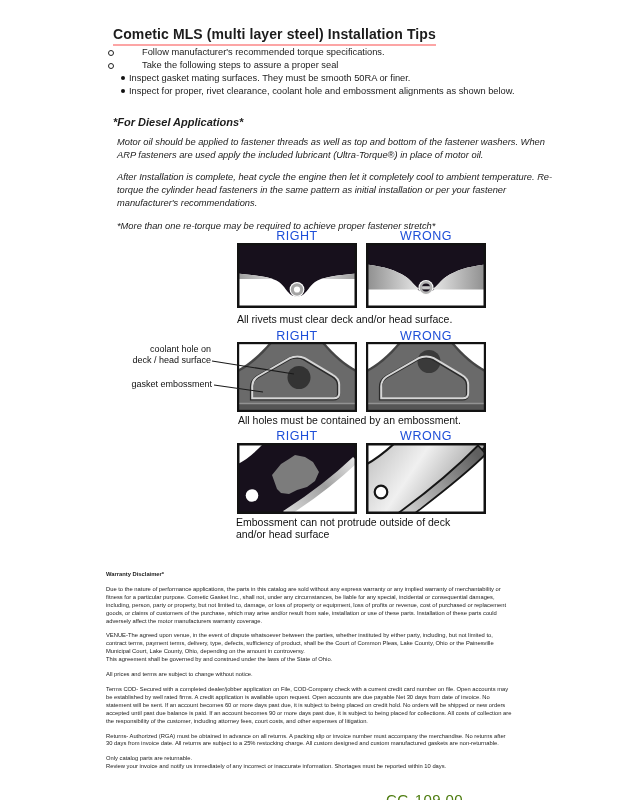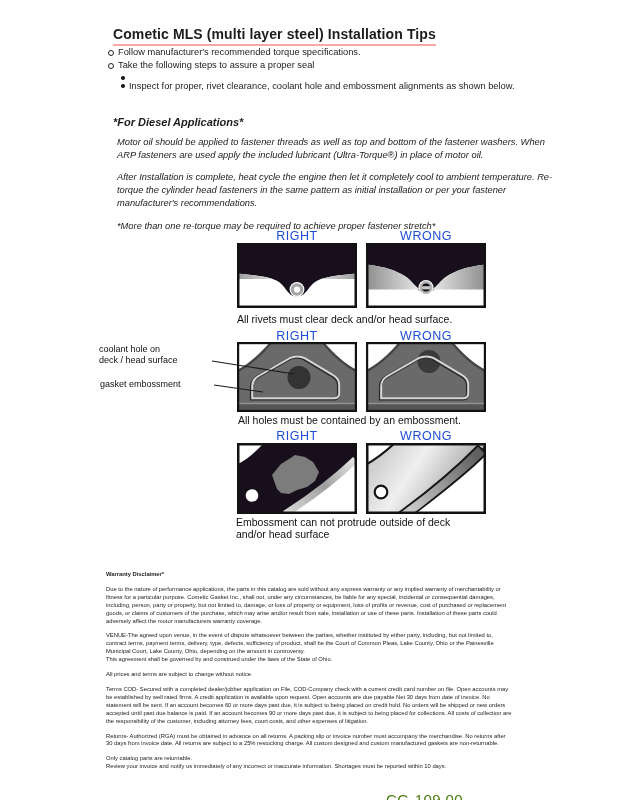--- a/index.html
+++ b/index.html
@@ -9,34 +9,34 @@
     position:relative;
   }
   #page{position:relative;width:618px;height:800px;background:#fff;}
   .abs{position:absolute;}
   
   .title{
     left:113px;top:26px;font-size:14px;font-weight:bold;
     border-bottom:2px solid #fca5a5;padding-bottom:2px;letter-spacing:0.1px;
   }
   .bullets{left:108px;top:46px;width:470px;font-size:9.3px;line-height:13px;}
-  .b-row{display:flex;align-items:flex-start;}
+  .b-row{display:flex;align-items:flex-start;gap:24px;}
   .b-mark{width:4px;height:4px;border:1px solid #222;border-radius:50%;margin:4px 4px 0 0;flex:0 0 auto;}
   .sb-row{display:flex;align-items:flex-start;margin-left:13px;}
   .sb-mark{width:4px;height:4px;background:#111;border-radius:50%;margin:4px 4px 0 0;flex:0 0 auto;}
   
   .diesel{left:113px;top:116px;width:446px;font-size:9.3px;line-height:12.8px;font-style:italic;}
   .diesel h2{font-size:11px;font-weight:bold;margin:0 0 7px 0;}
   .diesel p{margin:0 0 10px 4px;}
   
   .dlabel{width:120px;text-align:center;font-size:12.5px;letter-spacing:0.5px;color:#1d4ed8;}
   .dbox{width:120px;}
   .dbox svg{display:block;}
   .caption{font-size:10.5px;line-height:12px;color:#111;}
-  .ptr-label{width:112px;font-size:9px;line-height:11px;color:#111;}
+  .ptr-label{width:112px;text-align:right;font-size:9px;line-height:11px;color:#111;}
   
   .disclaimer{left:106px;top:571px;width:406px;font-size:5.8px;line-height:7.9px;color:#222;}
   .disclaimer .dh{font-weight:bold;margin-bottom:7px;}
   .disclaimer .grp{margin-bottom:7px;}
   .footer-code{left:386px;top:791px;font-size:15px;letter-spacing:0.4px;color:#4d7c0f;}
 </style>
 </head>
 <body>
 
 <div id="page">
@@ -47,20 +47,21 @@
     <div class="b-row">
       <span class="b-mark"></span>
       <span>Follow manufacturer's recommended torque specifications.</span>
     </div>
     <div class="b-row">
       <span class="b-mark"></span>
       <span>Take the following steps to assure a proper seal</span>
     </div>
     <div class="sb-row">
       <span class="sb-mark"></span>
+      <span>Inspect gasket mating surfaces.  They must be smooth 50RA or finer.</span>
     </div>
     <div class="sb-row">
       <span class="sb-mark"></span>
       <span>Inspect for proper, rivet clearance, coolant hole and embossment alignments as shown below.</span>
     </div>
   </div>
 
   <div class="abs diesel">
     <h2>*For Diesel Applications*</h2>
     <p>Motor oil should be applied to fastener threads as well as top and bottom of the fastener washers. When ARP fasteners are used apply the included lubricant (Ultra-Torque®) in place of motor oil.</p>

